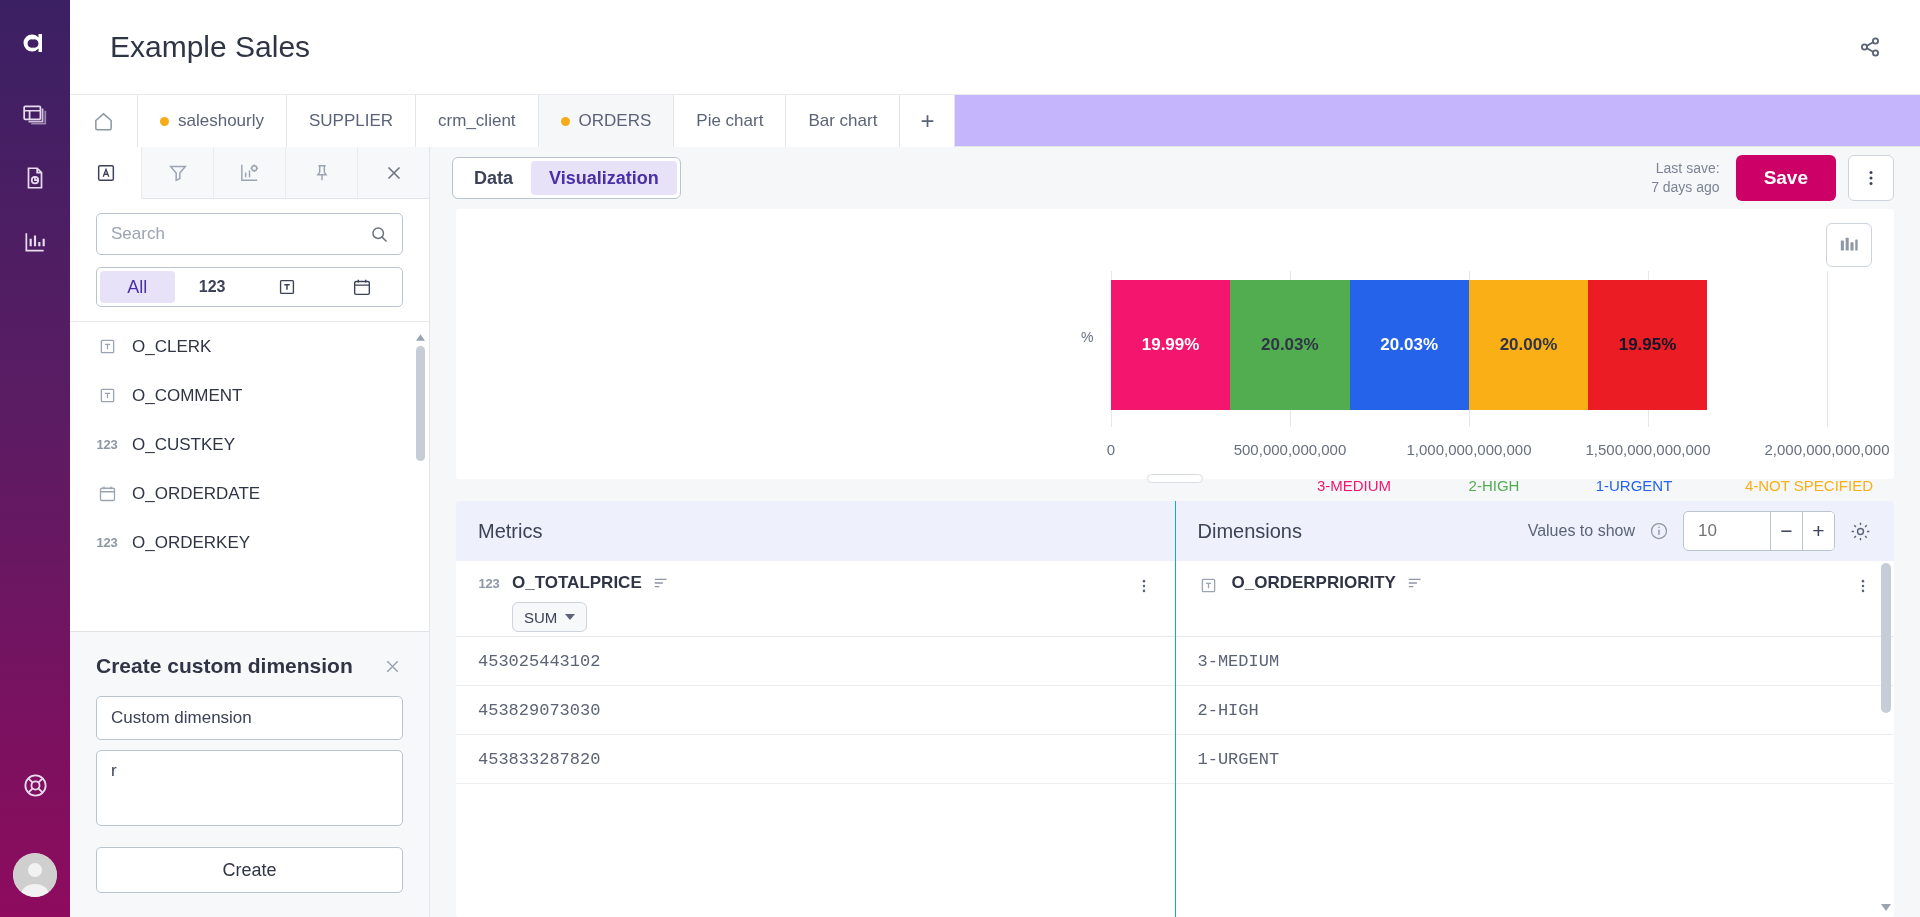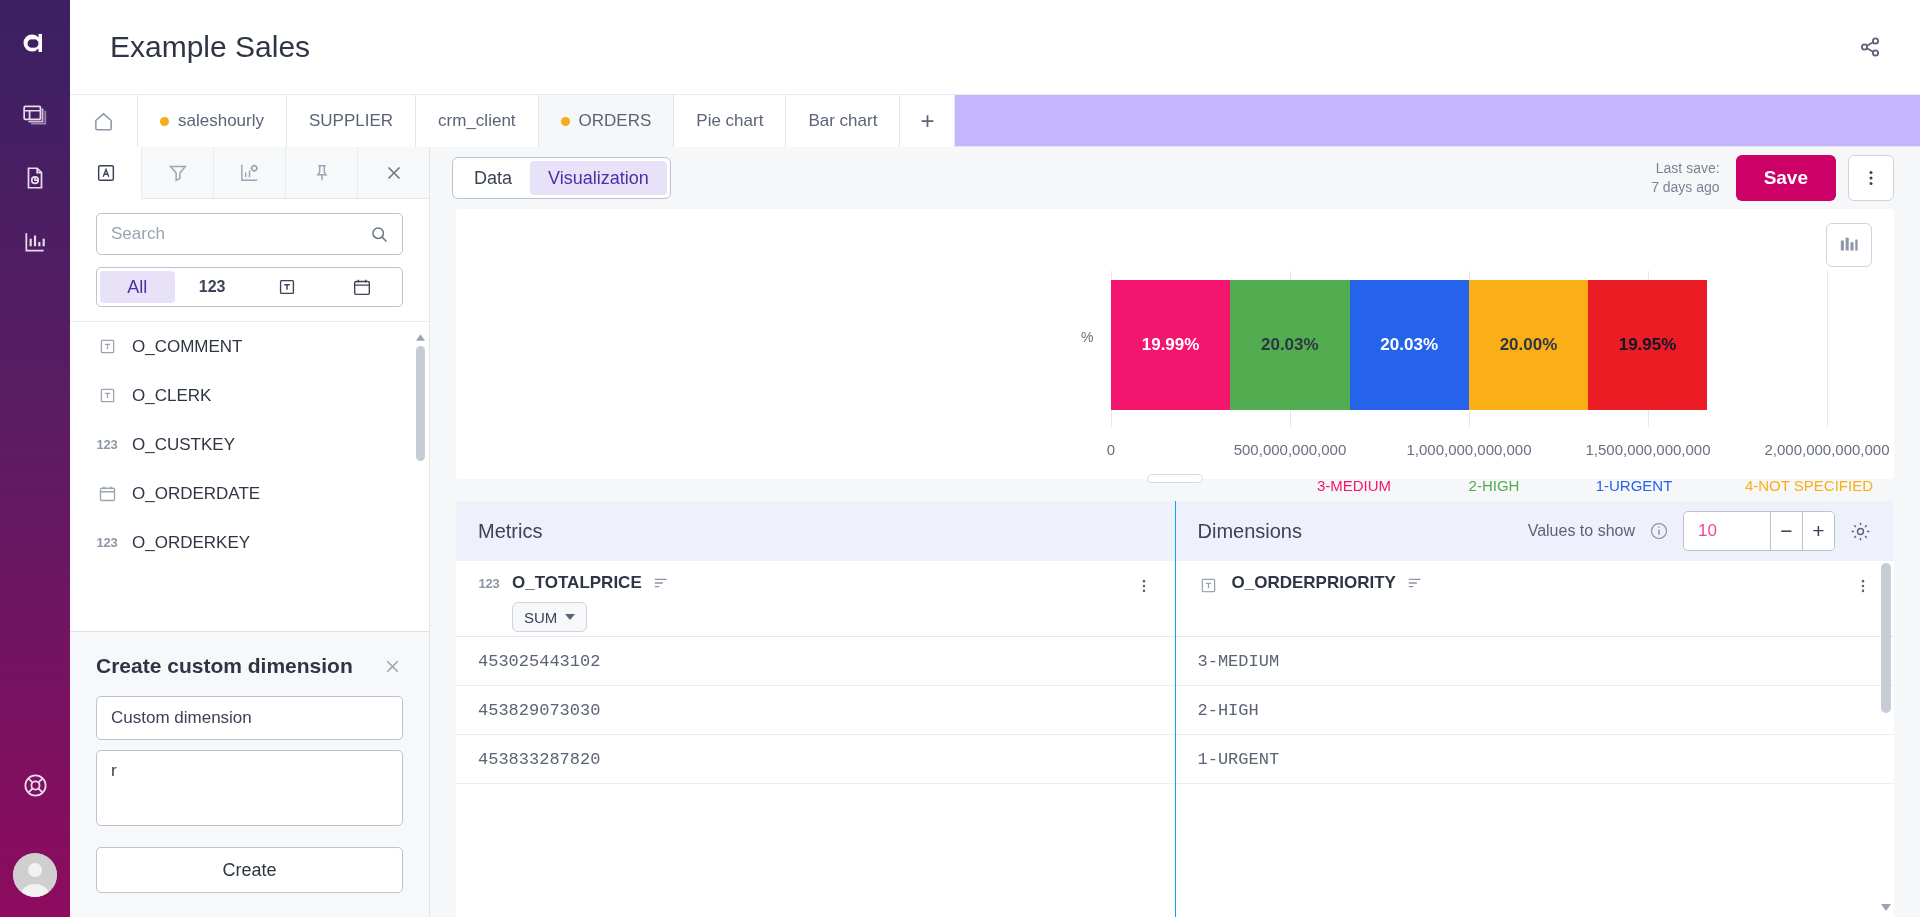--- a/index.html
+++ b/index.html
@@ -137,21 +137,21 @@
     background: #f6f7f9; }
   .content-top {
     height: 62px; flex: 0 0 62px; display: flex; align-items: center;
     padding: 0 26px 0 22px; background: #f6f7f9;
   }
   .dv-toggle {
     height: 42px; border: 1px solid #b9c4cf; border-radius: 6px;
     display: flex; align-items: center; padding: 3px; background: #fff;
   }
   .dv-item { padding: 0 18px; height: 34px; display: flex; align-items: center;
-    border-radius: 4px; font-size: 18px; color: #3c4257; cursor: pointer; }
+    border-radius: 4px; font-size: 18px; color: #3c4257; cursor: pointer; font-weight: bold; }
   .dv-item.active { background: #e7e2f7; color: #4b2fa8; }
   .ct-spacer { flex: 1; }
   .lastsave { font-size: 14px; color: #7b8494; text-align: right;
     line-height: 1.35; margin-right: 16px; }
   .save-btn {
     height: 46px; padding: 0 28px; background: #cc0066; color: #fff;
     border: none; border-radius: 6px; font-size: 19px; font-weight: 700;
     font-family: inherit; cursor: pointer; margin-right: 12px;
   }
   .kebab-btn {
@@ -193,21 +193,21 @@
   .tcol { flex: 1; min-width: 0; display: flex; flex-direction: column;
     border-right: 1px solid #0ea5e9; }
   .tcol:last-child { border-right: none; }
   .tcol-head { height: 60px; flex: 0 0 60px; background: #eef1fb;
     display: flex; align-items: center; padding: 0 22px; gap: 14px; }
   .tcol-title { font-size: 20px; color: #3c4257; }
   .th-spacer { flex: 1; }
   .vts-label { font-size: 16px; color: #5b6376; }
   .stepper { height: 40px; border: 1px solid #b9c4cf; border-radius: 5px;
     display: flex; align-items: center; background: #fff; overflow:hidden; }
-  .stepper-val { width: 86px; padding-left: 14px; font-size: 17px; color: #ec4899; }
+  .stepper-val { width: 86px; padding-left: 14px; font-size: 17px; color: #737373; }
   .stepper-btn { width: 32px; height: 38px; display: flex; align-items: center;
     justify-content: center; border-left: 1px solid #b9c4cf; cursor: pointer;
     font-size: 21px; color: #3c4257; background: #fff; }
   .tcol-field { height: 76px; flex: 0 0 76px; padding: 12px 22px 0 22px;
     display: flex; align-items: flex-start; gap: 12px;
     border-bottom: 1px solid #e4e7ec; }
   .field-main { flex: 1; min-width: 0; }
   .field-line { display: flex; align-items: center; gap: 11px; }
   .field-lbl { font-size: 17px; font-weight: 700; color: #2f3545; }
   .agg-chip { margin-top: 9px; display: inline-flex; align-items: center; gap: 8px;
@@ -386,30 +386,30 @@
         </div>
 
         <div class="fieldlist">
           <div class="field-row">
             <span class="typeicon">
               <svg width="21" height="21" viewBox="0 0 24 24" fill="none" stroke="#9aa4b2" stroke-width="1.5">
                 <rect x="5" y="5" width="14" height="14" rx="1"></rect>
                   <path d="M9 9.5h6M12 9.5v5.5"></path>
               </svg>
             </span>
-            <span class="field-name">O_COMMENT</span>
+            <span class="field-name">O_CLERK</span>
           </div>
           <div class="field-row">
             <span class="typeicon">
               <svg width="21" height="21" viewBox="0 0 24 24" fill="none" stroke="#9aa4b2" stroke-width="1.5">
                 <rect x="5" y="5" width="14" height="14" rx="1"></rect>
                   <path d="M9 9.5h6M12 9.5v5.5"></path>
               </svg>
             </span>
-            <span class="field-name">O_CLERK</span>
+            <span class="field-name">O_COMMENT</span>
           </div>
           <div class="field-row">
             <span class="typeicon num-badge">123</span>
             <span class="field-name">O_CUSTKEY</span>
           </div>
           <div class="field-row">
             <span class="typeicon">
               <svg width="21" height="21" viewBox="0 0 24 24" fill="none" stroke="#9aa4b2" stroke-width="1.5">
                 <rect x="4" y="6" width="16" height="14" rx="1.5"></rect>
                   <path d="M4 10h16M8 4v3M16 4v3"></path>

